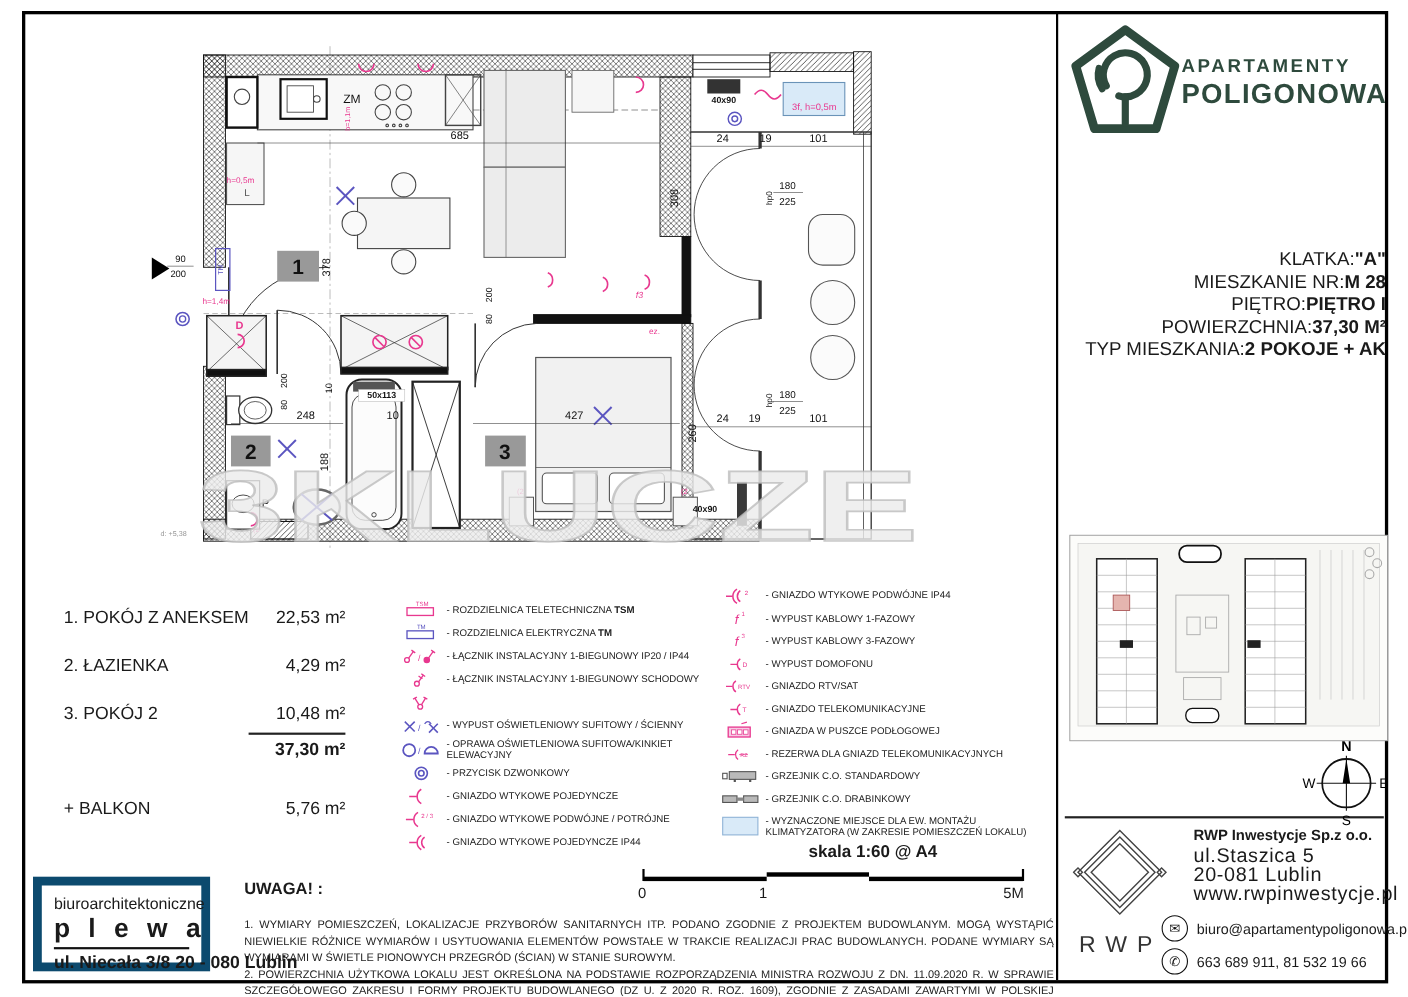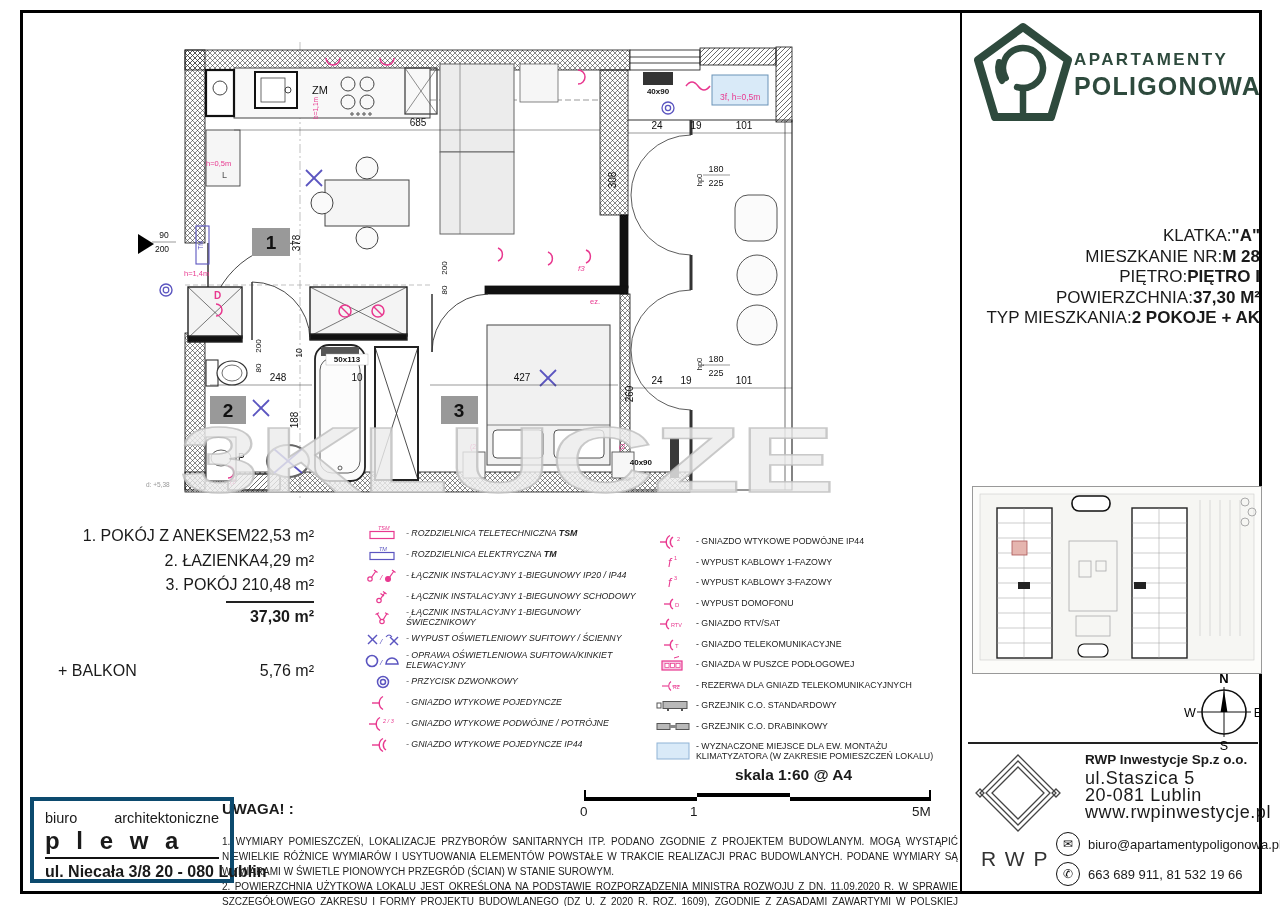--- a/index.html
+++ b/index.html
@@ -15,47 +15,47 @@
   .brand-l1{font-size:17px;font-weight:bold;letter-spacing:2.4px;color:#2e4a3d;}
   .brand-l2{font-size:25px;font-weight:bold;letter-spacing:1.2px;color:#2e4a3d;margin-top:2px;}
 
   
   .info{left:968px;top:226px;width:292px;}
   .info-row{display:flex;justify-content:flex-end;font-size:17px;line-height:20.6px;}
   .info-row .val{font-weight:bold;text-align:right;}
 
   
   .rooms{left:58px;top:527px;width:256px;font-size:16px;}
-  .room-row{display:flex;justify-content:flex-end;margin-bottom:6.5px;}
+  .room-row{display:flex;justify-content:space-between;margin-bottom:6.5px;margin-top:26px;}
   .room-row .ar{text-align:right;}
   .total-row{display:flex;justify-content:flex-end;margin-top:2px;}
   .total-val{border-top:2px solid #222;padding-top:5px;min-width:88px;text-align:right;font-weight:bold;}
   .balcony-row{display:flex;justify-content:space-between;margin-top:36px;}
 
   
   .legend{font-size:8.8px;color:#222;}
-  .legend-left{left:362px;top:522px;width:288px;font-style:italic;}
+  .legend-left{left:362px;top:543px;width:288px;}
   .legend-right{left:652px;top:531px;width:300px;}
   .lrow{display:flex;align-items:center;height:21.2px;}
   .rrow{display:flex;align-items:center;height:20.5px;}
   .rrow.tall{height:30px;align-items:center;}
   .lsym{width:44px;flex:none;display:flex;align-items:center;justify-content:center;}
   .ltxt{flex:1;line-height:1.15;}
 
   .scale-label{left:735px;top:766px;width:200px;text-align:left;font-size:15.5px;font-weight:bold;}
   .sb{left:575px;top:788px;}
   .sb-num{font-size:13.5px;}
 
   
   .notes{left:222px;top:800px;width:736px;}
   .notes-h{font-size:15px;font-weight:bold;margin-bottom:17px;}
   .notes-b{font-size:10px;line-height:1.5;text-align:justify;color:#222;}
 
   
-  .arch{left:30px;top:797px;width:204px;height:86px;border:4px solid #0c4a6e;box-sizing:border-box;padding:9px 11px 12px 11px;}
+  .arch{left:30px;top:797px;width:161px;height:86px;border:8px solid #0c4a6e;box-sizing:border-box;padding:9px 11px 12px 11px;}
   .arch-l1{display:flex;justify-content:space-between;font-size:14.5px;}
   .arch-name{font-size:24px;font-weight:bold;letter-spacing:5px;margin-top:1px;white-space:nowrap;}
   .arch-hr{border-top:2px solid #111;margin:2px 0 4px 0;}
   .arch-ad{font-size:16px;white-space:nowrap;font-weight:bold;}
 
   
   .rwp-text{left:981px;top:847px;width:80px;font-size:21px;letter-spacing:9px;color:#333;}
   .dev{left:1085px;top:752px;width:180px;}
   .dev-co{font-size:13.5px;font-weight:bold;margin-bottom:3px;}
   .dev-ln{font-size:18px;letter-spacing:0.6px;line-height:17px;}
@@ -425,21 +425,20 @@
     <div class="lrow">
       <span class="lsym">
         <svg width="40" height="18" stroke="#e8388f" fill="none" stroke-width="1.2">
           <circle cx="18" cy="13.5" r="2.2"></circle>
             <line x1="16.8" y1="11.6" x2="13" y2="5.5"></line>
             <line x1="19.2" y1="11.6" x2="23" y2="5.5"></line>
           <line x1="11.5" y1="6.5" x2="15" y2="4.8"></line>
             <line x1="21" y1="4.8" x2="24.5" y2="6.5"></line>
         </svg>
         </span>
-      <span class="ltxt"><span>- ŁĄCZNIK INSTALACYJNY 1-BIEGUNOWY ŚWIECZNIKOWY</span></span>
     </div>
     <div class="lrow">
       <span class="lsym">
         <svg width="40" height="18" stroke="#5b55c0" fill="none" stroke-width="1.4">
           <line x1="4" y1="5" x2="13" y2="14"></line>
             <line x1="13" y1="5" x2="4" y2="14"></line>
           <text x="16" y="13.5" stroke="none" fill="#5b55c0" font-size="8">/</text>
           <path d="M22,7 q3,-4 6,0" stroke-width="1.1"></path>
           <line x1="26" y1="7" x2="34" y2="15"></line>
             <line x1="34" y1="7" x2="26" y2="15"></line>

